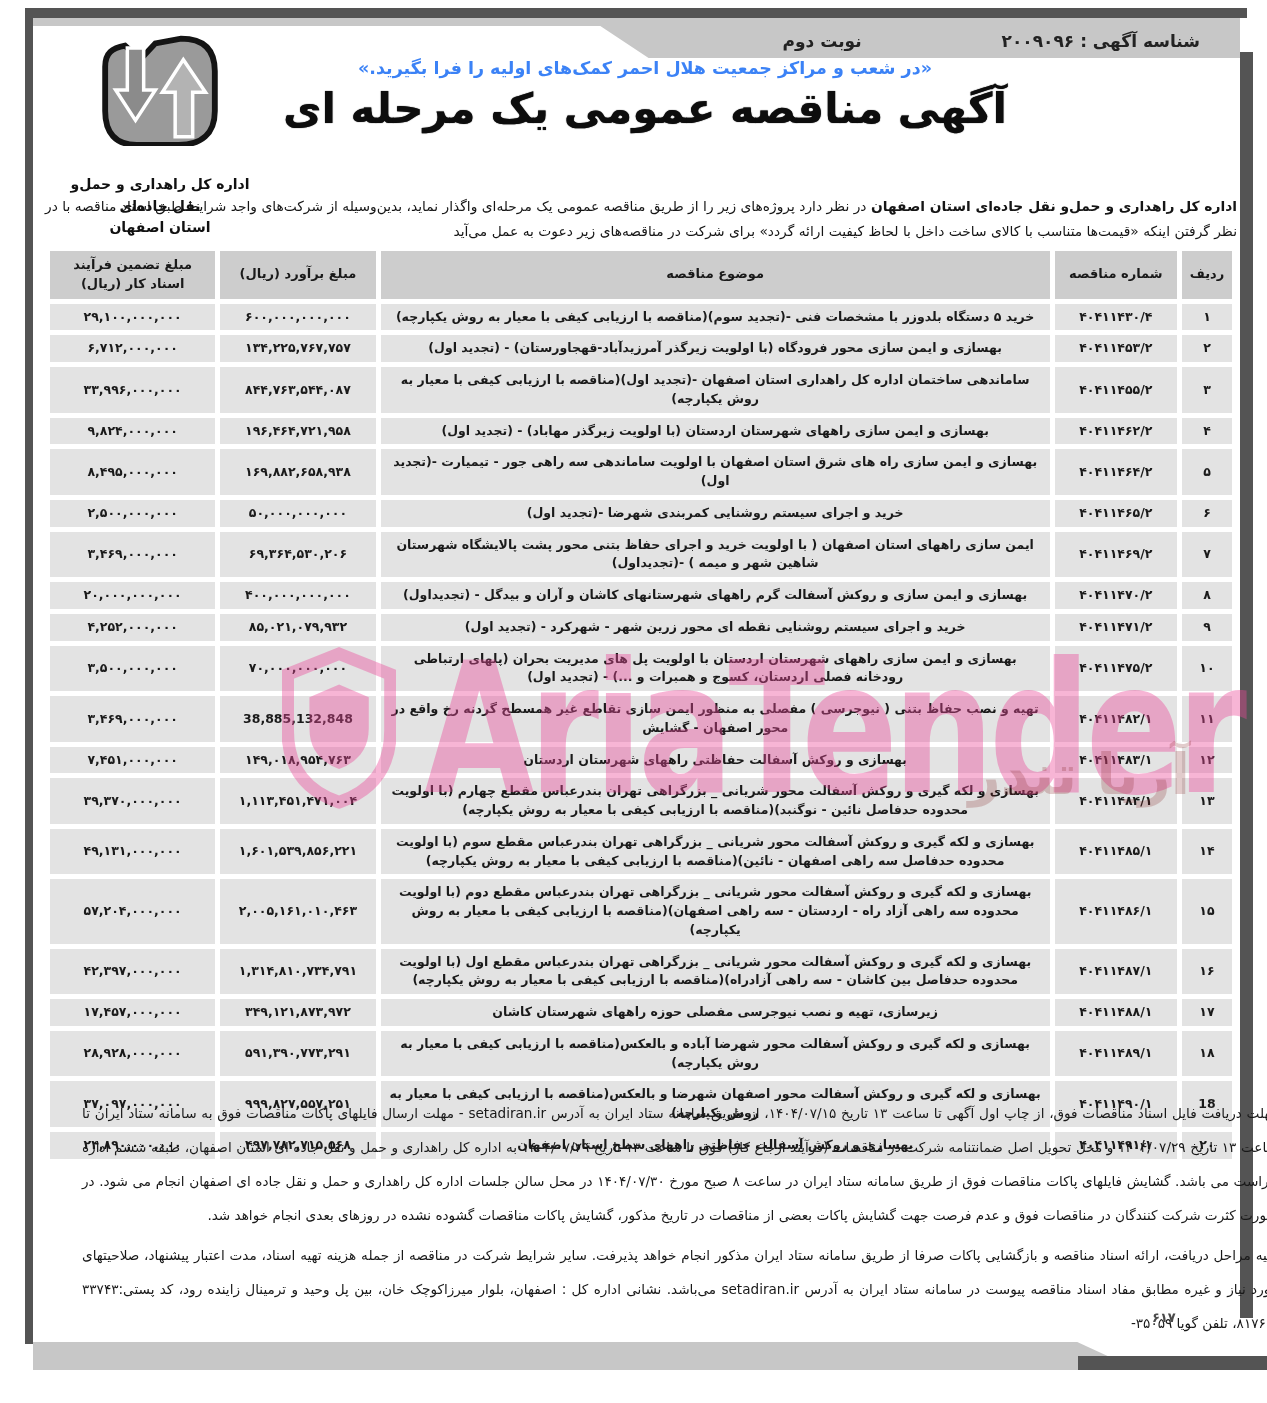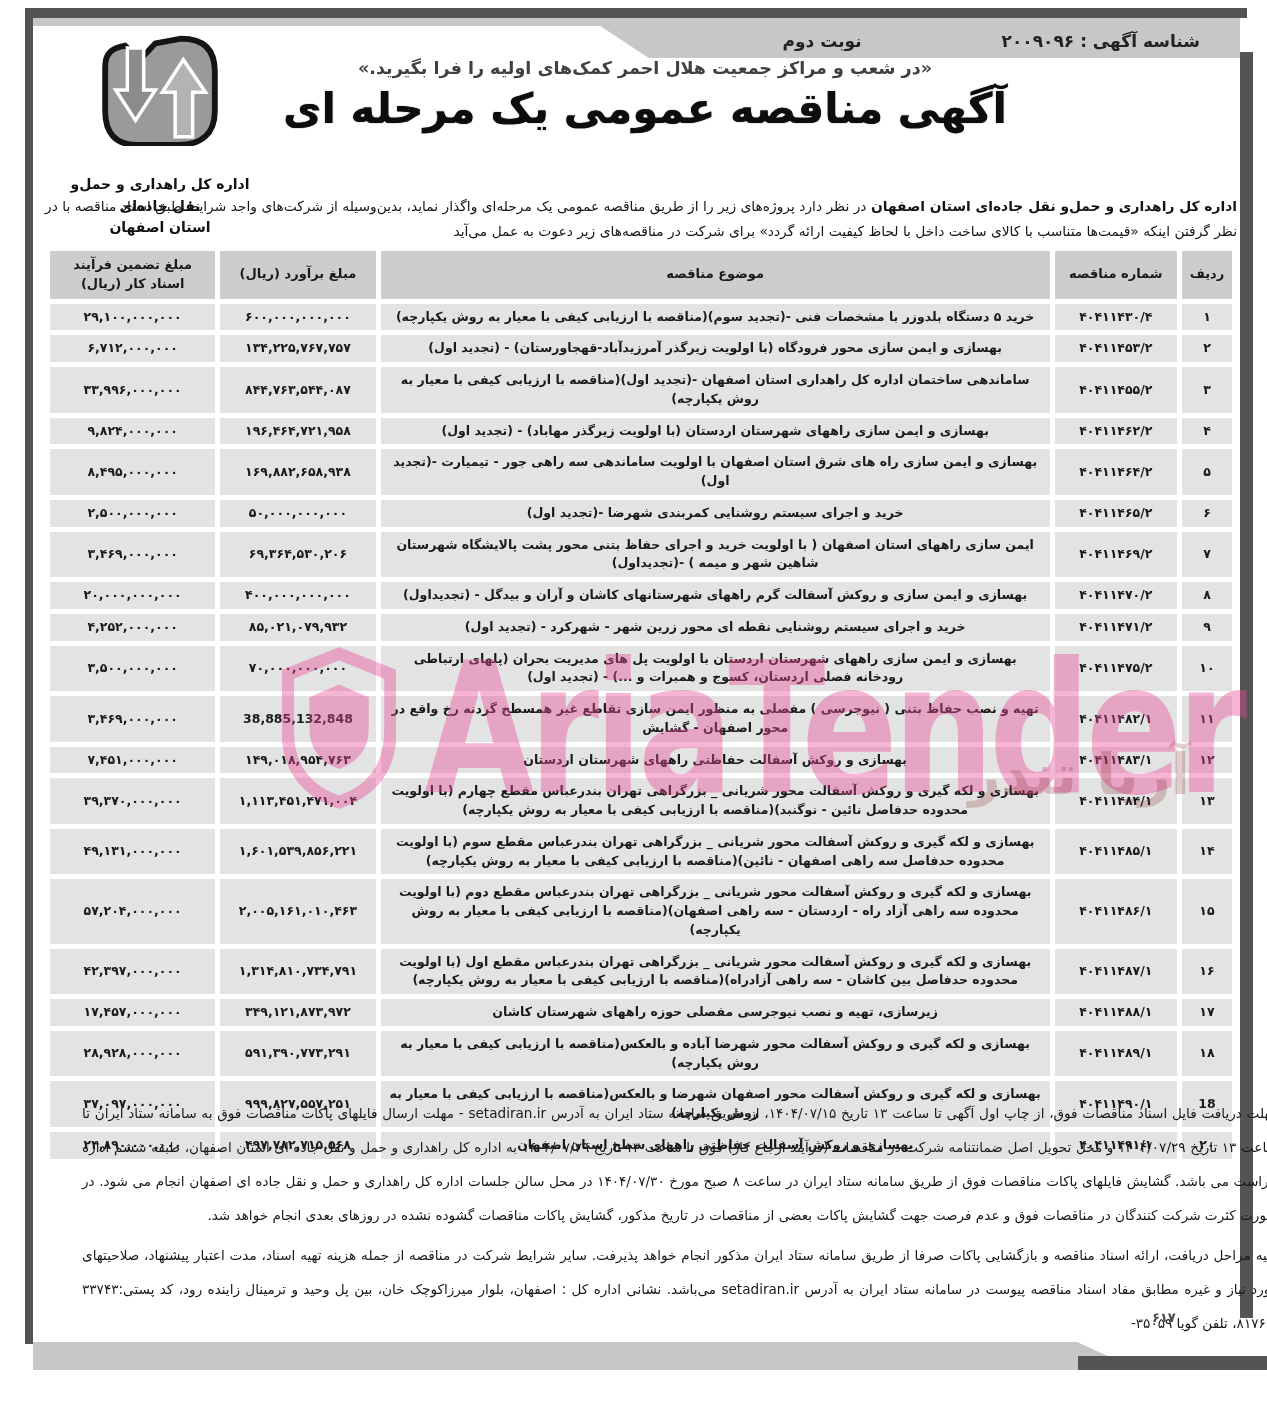--- a/index.html
+++ b/index.html
@@ -26,21 +26,21 @@
     position:absolute;left:33px;top:1342px;width:1105px;height:28px;background:#c7c7c7;
     clip-path:polygon(0 0,94.5% 0,100% 100%,0 100%);
   }
   .bar-bottom-dark{position:absolute;left:1078px;top:1356px;width:189px;height:14px;background:#545454;}
 
   
   .logo-block{position:absolute;left:68px;top:34px;width:184px;text-align:center;}
   .logo-block svg{display:block;margin:0 auto 4px auto;}
   .org-name{font-size:14px;font-weight:bold;line-height:1.55;color:#111;margin-top:28px;}
   .slogan{position:absolute;left:250px;top:58px;width:790px;text-align:center;
-    font-size:17.5px;font-weight:bold;color:#404040;}
+    font-size:17.5px;font-weight:bold;color:#3b82f6;}
   .page-title{position:absolute;left:250px;top:84px;width:790px;text-align:center;
     font-size:42px;font-weight:bold;letter-spacing:-1px;color:#0d0d0d;
     text-shadow:0 0 1px #0d0d0d;}
   .intro{position:absolute;left:45px;top:180px;width:1192px;
     font-size:13.8px;line-height:1.85;text-align:justify;color:#151515;}
   .intro b{font-weight:bold;}
 
   
   .tender-table-wrap{position:absolute;left:45px;top:246px;width:1192px;}
   table.tender{border-collapse:separate;border-spacing:5px 5px;width:100%;

